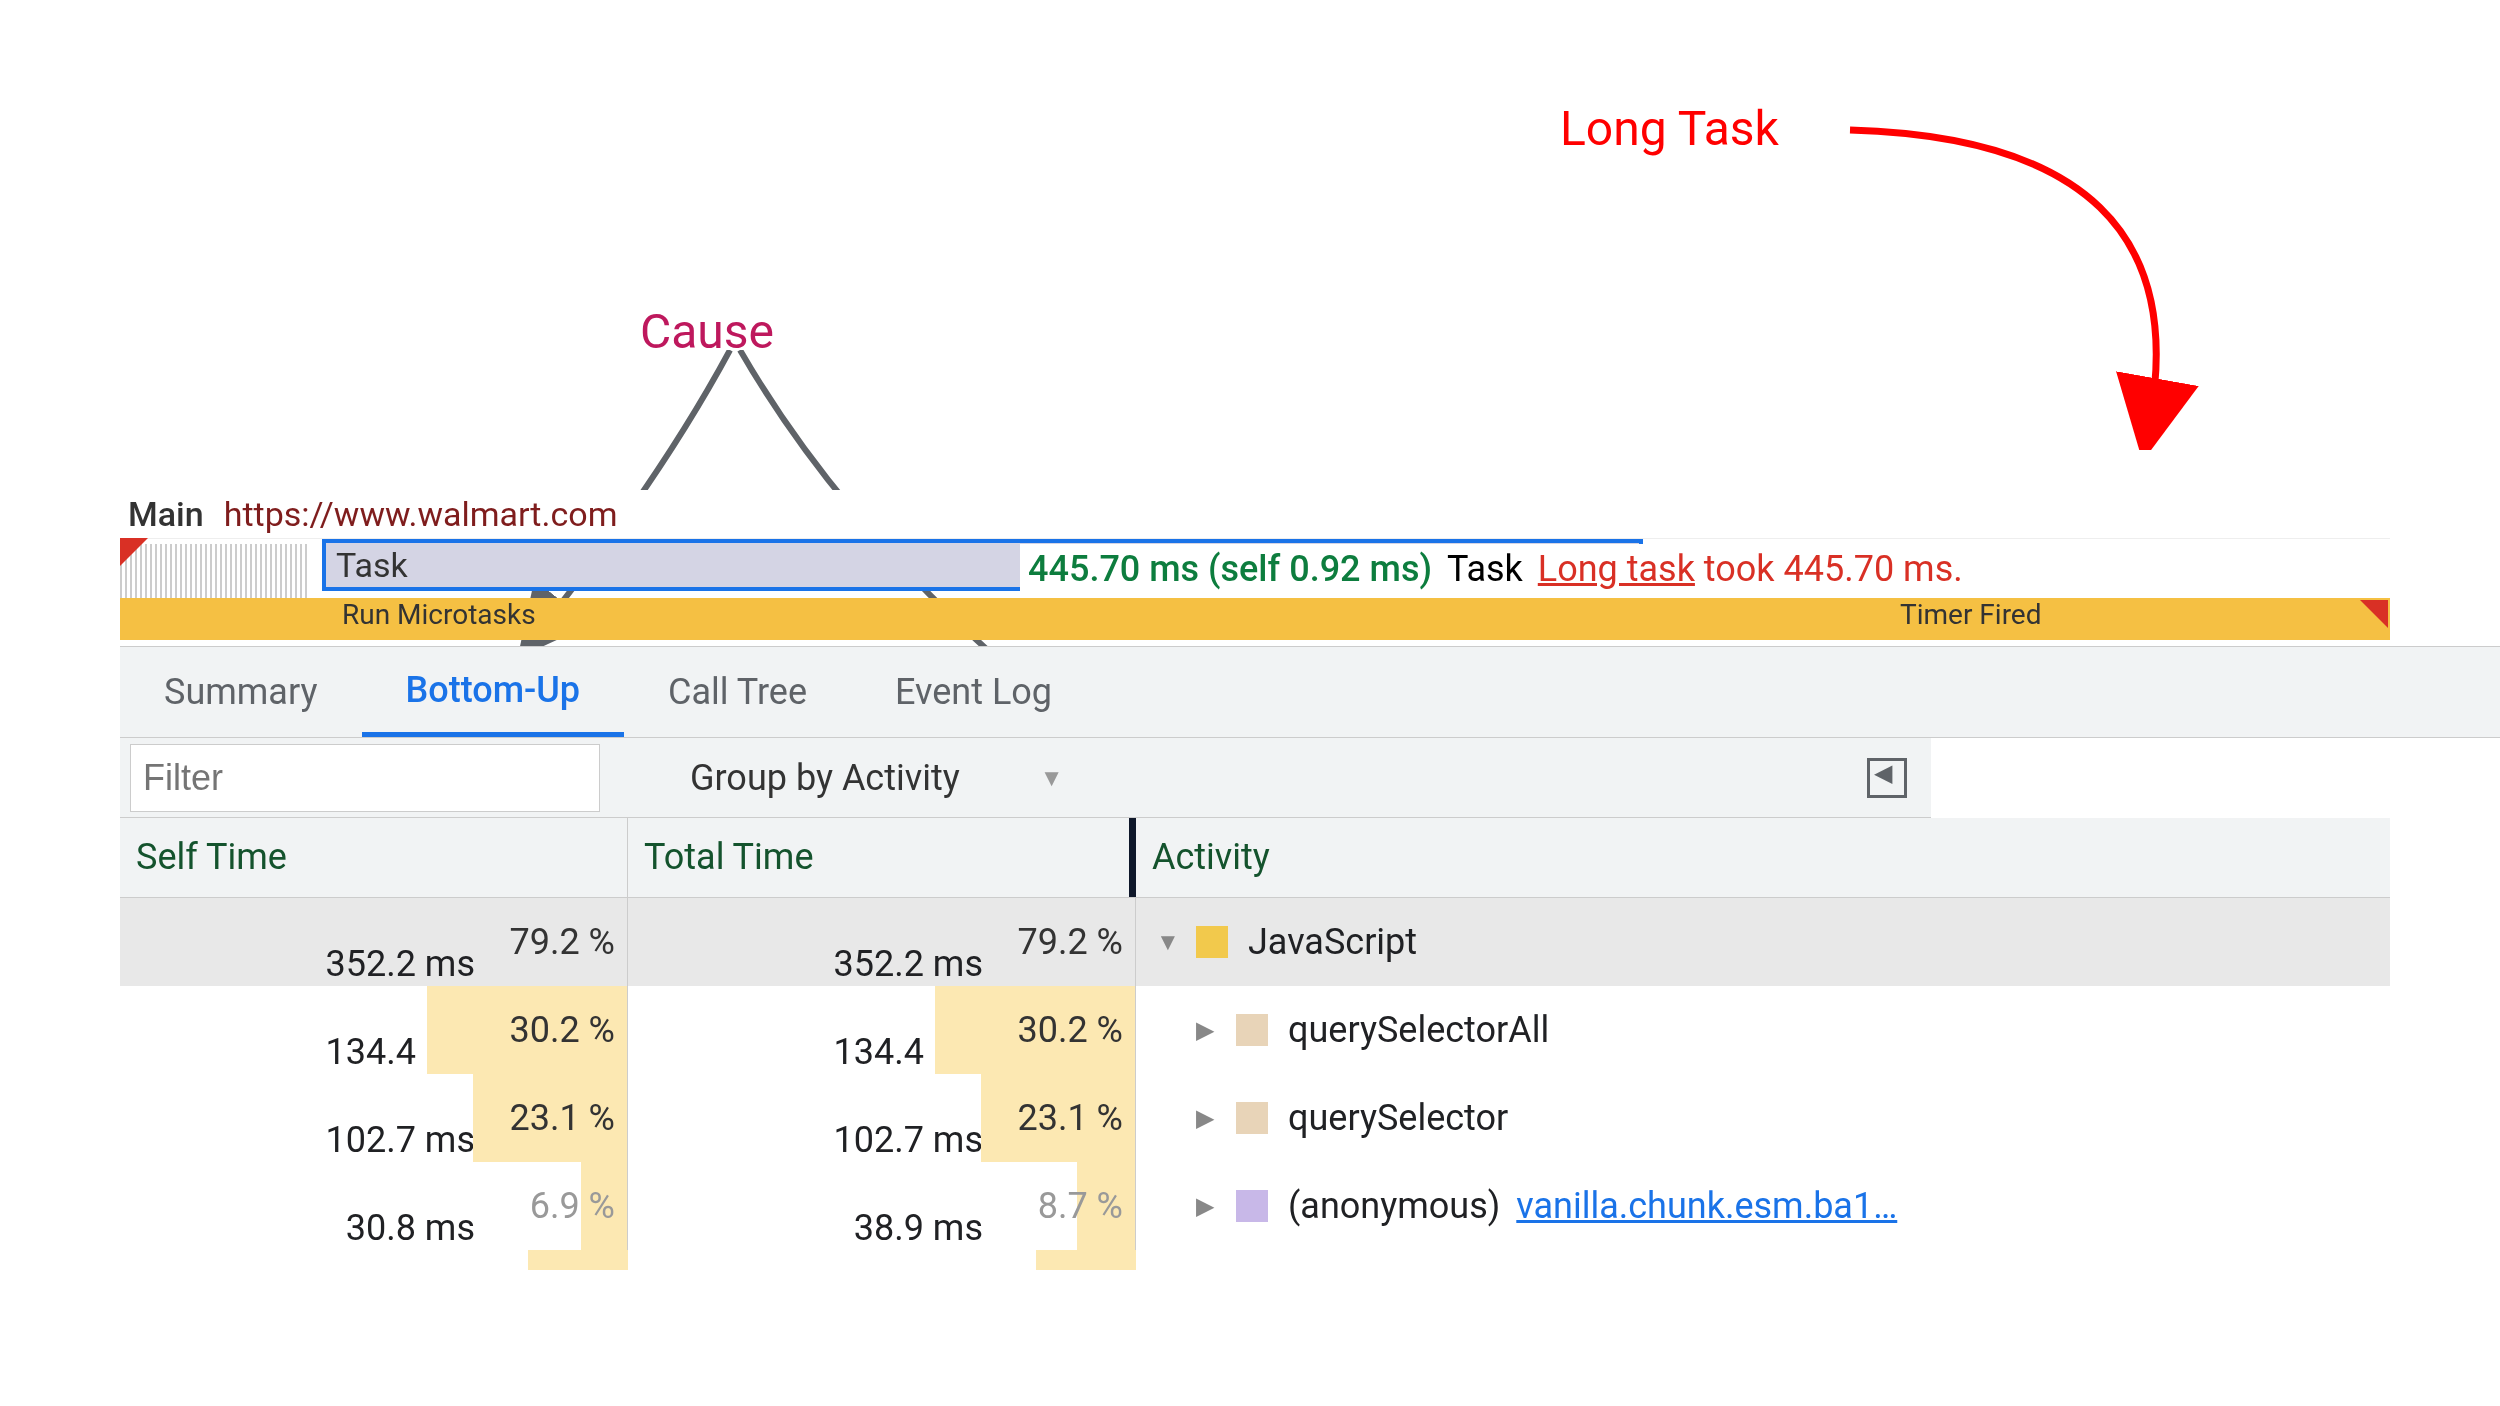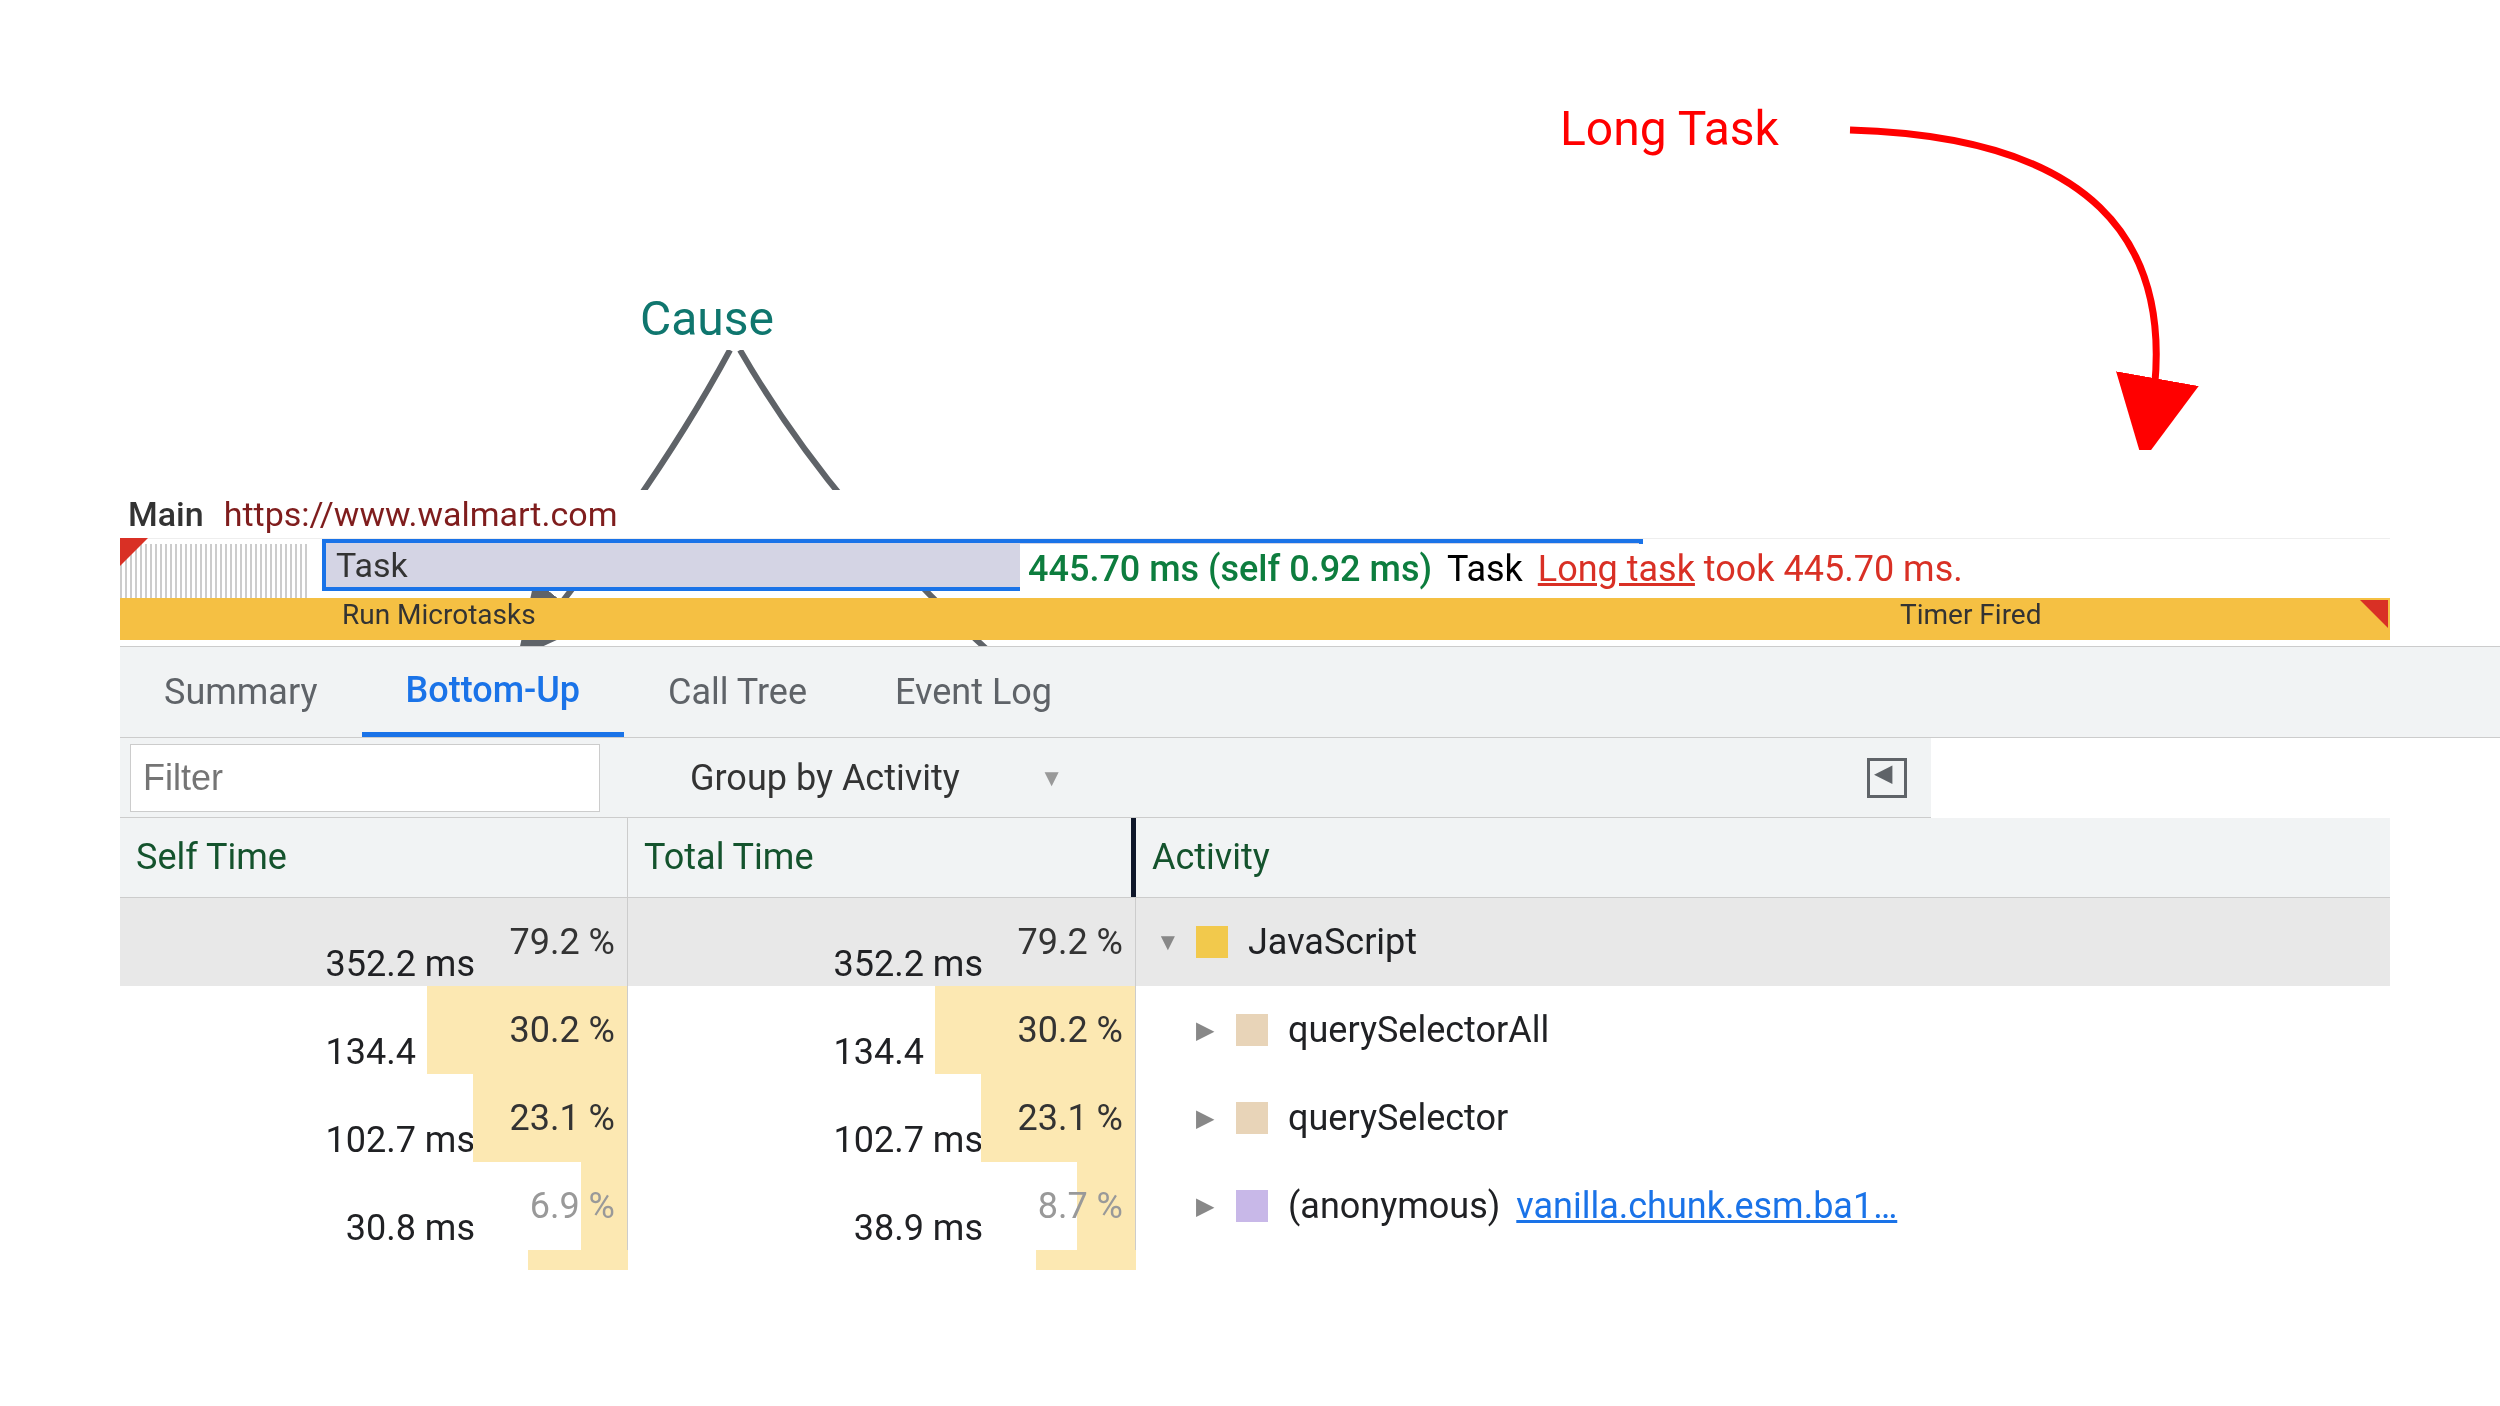--- a/index.html
+++ b/index.html
@@ -16,21 +16,22 @@
     }
     .annotation {
       position: absolute;
       font-size: 48px;
       font-weight: 400;
     }
     .annotation-red {
       color: #ff0000;
     }
     .annotation-gray {
-      color: #0f766e;
+      color: #be185d;
+      margin-top: 13px;
     }
     .arrow-svg {
       position: absolute;
       pointer-events: none;
     }
     .timeline-header {
       position: absolute;
       left: 120px;
       top: 490px;
       width: 2270px;
@@ -237,21 +238,21 @@
       font-size: 36px;
       color: #14532d;
     }
     .col-self {
       width: 508px;
       border-right: 1px solid #ccc;
       padding: 18px 16px;
     }
     .col-total {
       width: 508px;
-      border-right: 5px solid #0f172a;
+      border-right: 7px solid #0f172a;
       padding: 18px 16px;
     }
     .col-activity {
       flex: 1;
       padding: 18px 16px;
     }
     .table-body {
       position: absolute;
       left: 120px;
       top: 898px;

